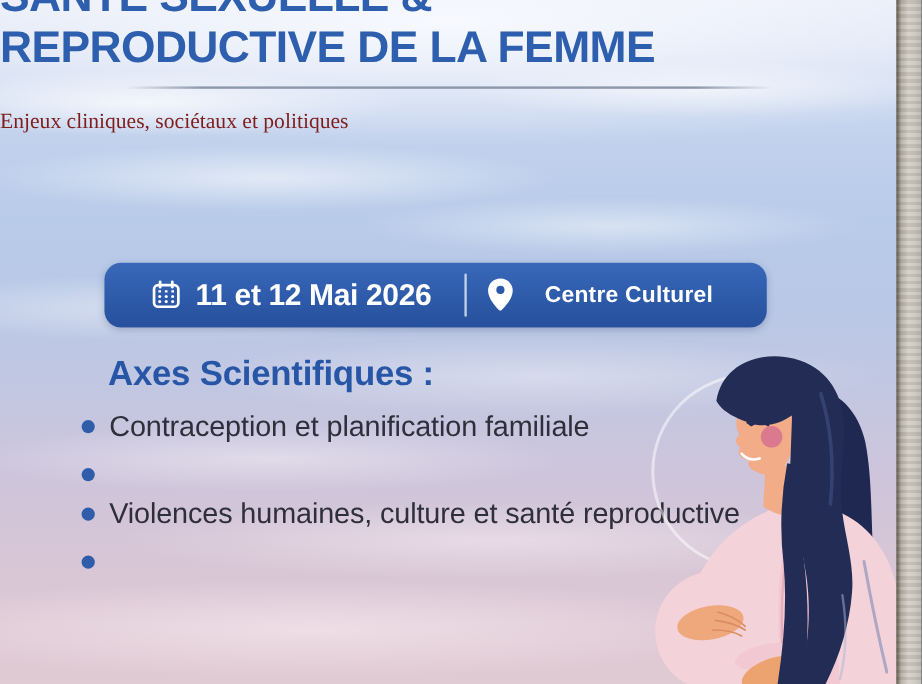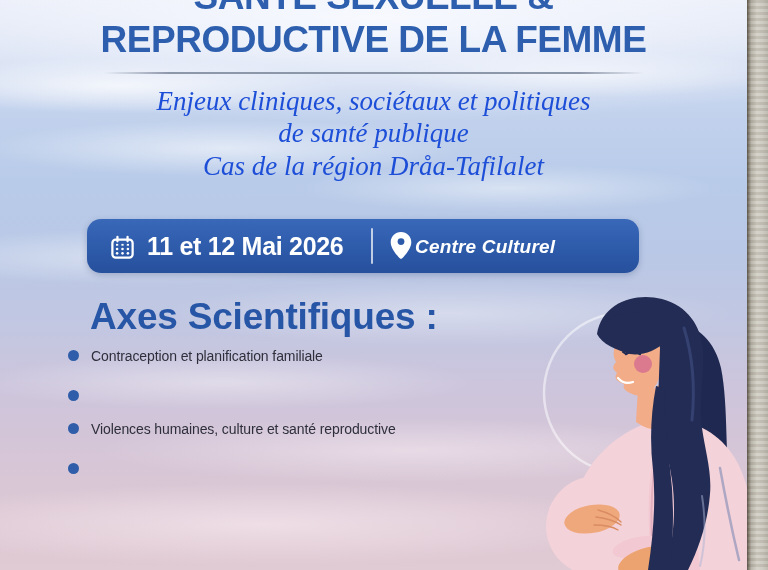--- a/index.html
+++ b/index.html
@@ -30,87 +30,85 @@
       radial-gradient(70% 10% at 35% 92%, rgba(253,240,244,.55), rgba(253,240,244,0) 72%);
   }
   
   .edge{
     position:absolute;right:0;top:0;width:21px;height:570px;
     background:
       repeating-linear-gradient(180deg, rgba(110,100,85,.14) 0 3px, rgba(255,255,255,.06) 3px 6px),
       linear-gradient(90deg,#544d42 0,#7b7467 7%,#b5b1a6 20%,#d4d1c8 48%,#cbc8bf 75%,#bcb8ae 100%);
   }
   
-  .center{position:absolute;left:0;width:747px;text-align:center;}
+  .center{position:absolute;left:0;width:747px;text-align:left;}
   .title{
     color:#2d5fae;font-weight:800;font-size:37px;line-height:40px;
     letter-spacing:-.5px;white-space:nowrap;
   }
   .title1{top:-23px;}
   .title2{top:20px;}
   .rule{
     position:absolute;left:104px;top:72px;width:540px;height:2px;
     background:linear-gradient(90deg,rgba(120,130,150,0),#8d97aa 12%,#8d97aa 88%,rgba(120,130,150,0));
   }
   .subtitle{
-    font-family:"Liberation Serif",serif;font-style:italic;
-    color:#1d4ed8;font-size:27px;line-height:30px;white-space:nowrap;
+    font-family:"Liberation Serif",serif;
+    color:#7f1d1d;font-size:18px;line-height:30px;white-space:nowrap;
   }
   .sub1{top:86px;}
   .sub2{top:118px;}
   .sub3{top:151px;}
   
   .event-bar{
     position:absolute;left:87px;top:219px;width:552px;height:54px;
     border-radius:14px;
     background:linear-gradient(180deg,#3a68b9 0%,#2c59a8 60%,#27509c 100%);
     box-shadow:0 2px 6px rgba(30,50,100,.25);
     display:flex;align-items:center;color:#fff;
   }
-  .date-wrap{display:flex;align-items:flex-end;padding-left:22px;width:252px;}
+  .date-wrap{display:flex;align-items:flex-start;padding-left:38px;width:252px;}
   .cal-icon{width:27px;height:27px;flex:0 0 auto;}
   .date-text{font-size:25px;font-weight:bold;margin-left:11px;white-space:nowrap;letter-spacing:-.3px;}
   .vsep{width:2px;height:36px;background:rgba(255,255,255,.7);border-radius:1px;margin:0 16px 0 10px;}
   .pin-icon{width:24px;height:30px;flex:0 0 auto;}
-  .venue{margin-left:2px;line-height:1;font-style:italic;}
+  .venue{margin-left:25px;line-height:1;}
   .venue-name{font-size:19px;font-weight:bold;letter-spacing:.2px;}
   .venue-city{font-size:13px;font-weight:bold;letter-spacing:.6px;margin-top:4px;opacity:.96;}
   
   .axes-heading{
     position:absolute;left:90px;top:296px;
-    color:#2856a6;font-size:37px;font-weight:bold;letter-spacing:-.2px;
+    color:#2856a6;font-size:29px;font-weight:bold;letter-spacing:-.2px;
   }
   .axes-list{position:absolute;left:68px;top:344px;width:500px;}
   .axis-row{display:flex;align-items:flex-start;margin-bottom:16px;}
   .dot{
     width:11px;height:11px;border-radius:50%;background:#2f5da9;
     flex:0 0 auto;margin:6px 12px 0 0;
   }
   .axis-text{
-    color:#2e2f3b;font-size:14px;line-height:24px;font-weight:500;
+    color:#2e2f3b;font-size:24px;line-height:24px;font-weight:500;
     letter-spacing:-.1px;white-space:nowrap;
   }
   
   .woman{position:absolute;left:488px;top:288px;width:259px;height:282px;}
 </style>
 </head>
 <body>
 
 <div class="stage">
 
   <div class="sky"></div>
   <div class="clouds"></div>
 
   <div class="center title title1">SANTÉ SEXUELLE &amp;</div>
   <div class="center title title2">REPRODUCTIVE DE LA FEMME</div>
   <div class="rule"></div>
 
   <div class="center subtitle sub1">Enjeux cliniques, sociétaux et politiques</div>
-  <div class="center subtitle sub2">de santé publique</div>
-  <div class="center subtitle sub3">Cas de la région Dråa-Tafilalet</div>
 
   <div class="event-bar">
     <div class="date-wrap">
       <svg class="cal-icon" viewBox="0 0 24 24">
         <rect x="3" y="5" width="18" height="16" rx="3" fill="none" stroke="#fff" stroke-width="2"></rect>
         <line x1="7.5" y1="2.5" x2="7.5" y2="6.5" stroke="#fff" stroke-width="2" stroke-linecap="round"></line>
         <line x1="16.5" y1="2.5" x2="16.5" y2="6.5" stroke="#fff" stroke-width="2" stroke-linecap="round"></line>
         <line x1="6.2" y1="9.6" x2="8.2" y2="9.6" stroke="#fff" stroke-width="1.6"></line>
         <line x1="11" y1="9.6" x2="13" y2="9.6" stroke="#fff" stroke-width="1.6"></line>
         <line x1="15.8" y1="9.6" x2="17.8" y2="9.6" stroke="#fff" stroke-width="1.6"></line>

